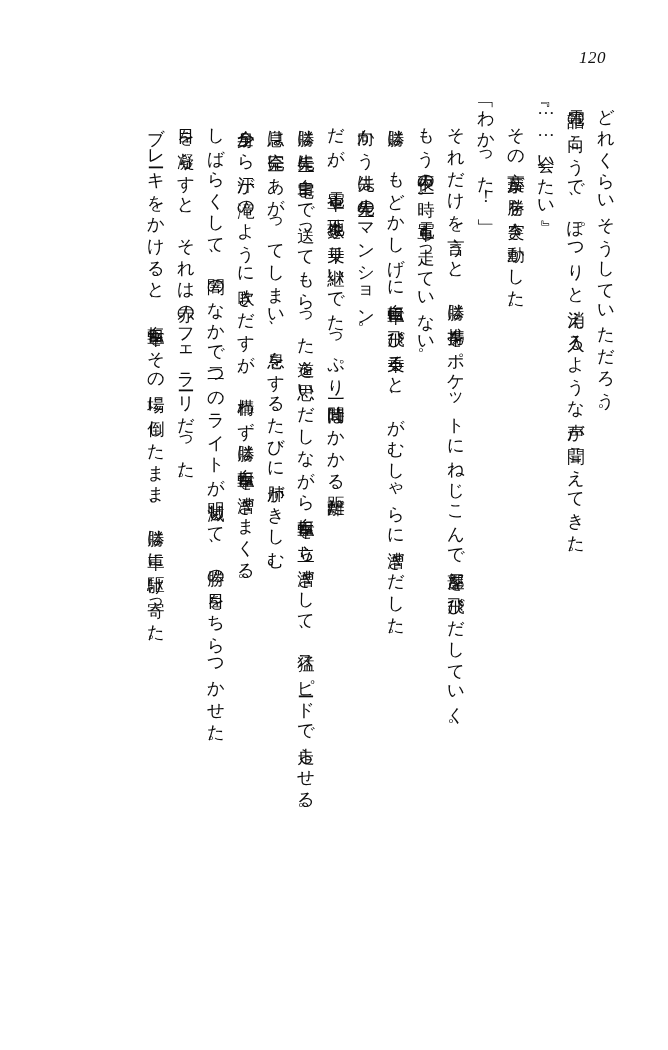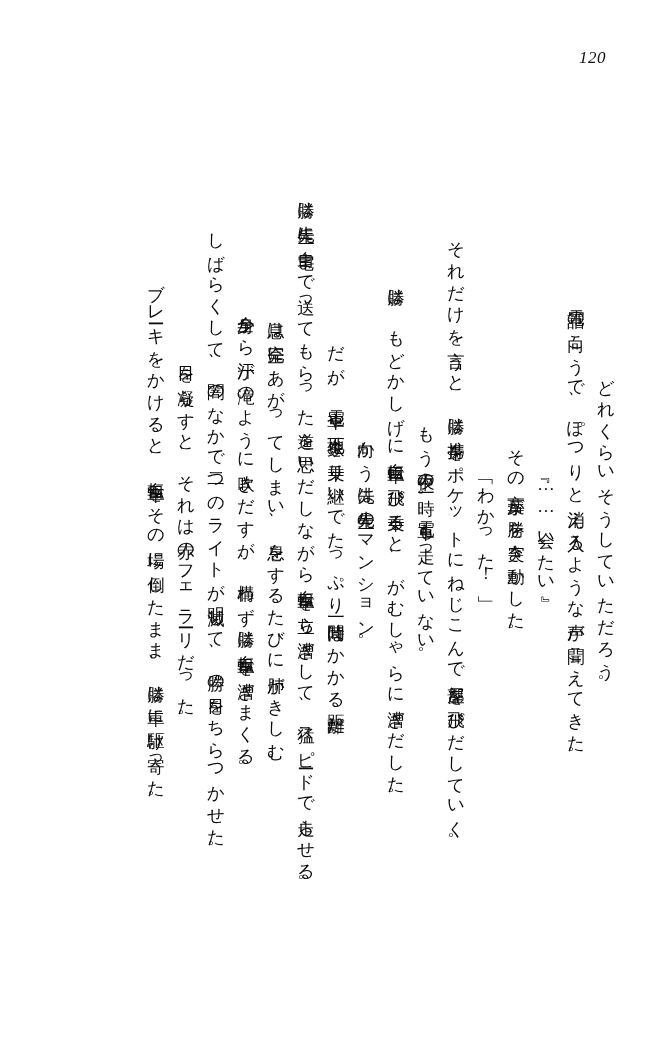--- a/index.html
+++ b/index.html
@@ -13,21 +13,20 @@
     font-family: "Liberation Serif", "DejaVu Serif", serif;
     color: #0b0b0b;
     overflow: hidden;
   }
   .page {
     position: relative;
     width: 668px;
     height: 1050px;
     background: #ffffff;
     box-sizing: border-box;
-    text-align: center;
   }
   .page-number {
     position: absolute;
     top: 48px;
     right: 62px;
     font-family: "Liberation Serif", "DejaVu Serif", serif;
     font-style: italic;
     font-size: 17px;
     letter-spacing: 0.5px;
     color: #111;

